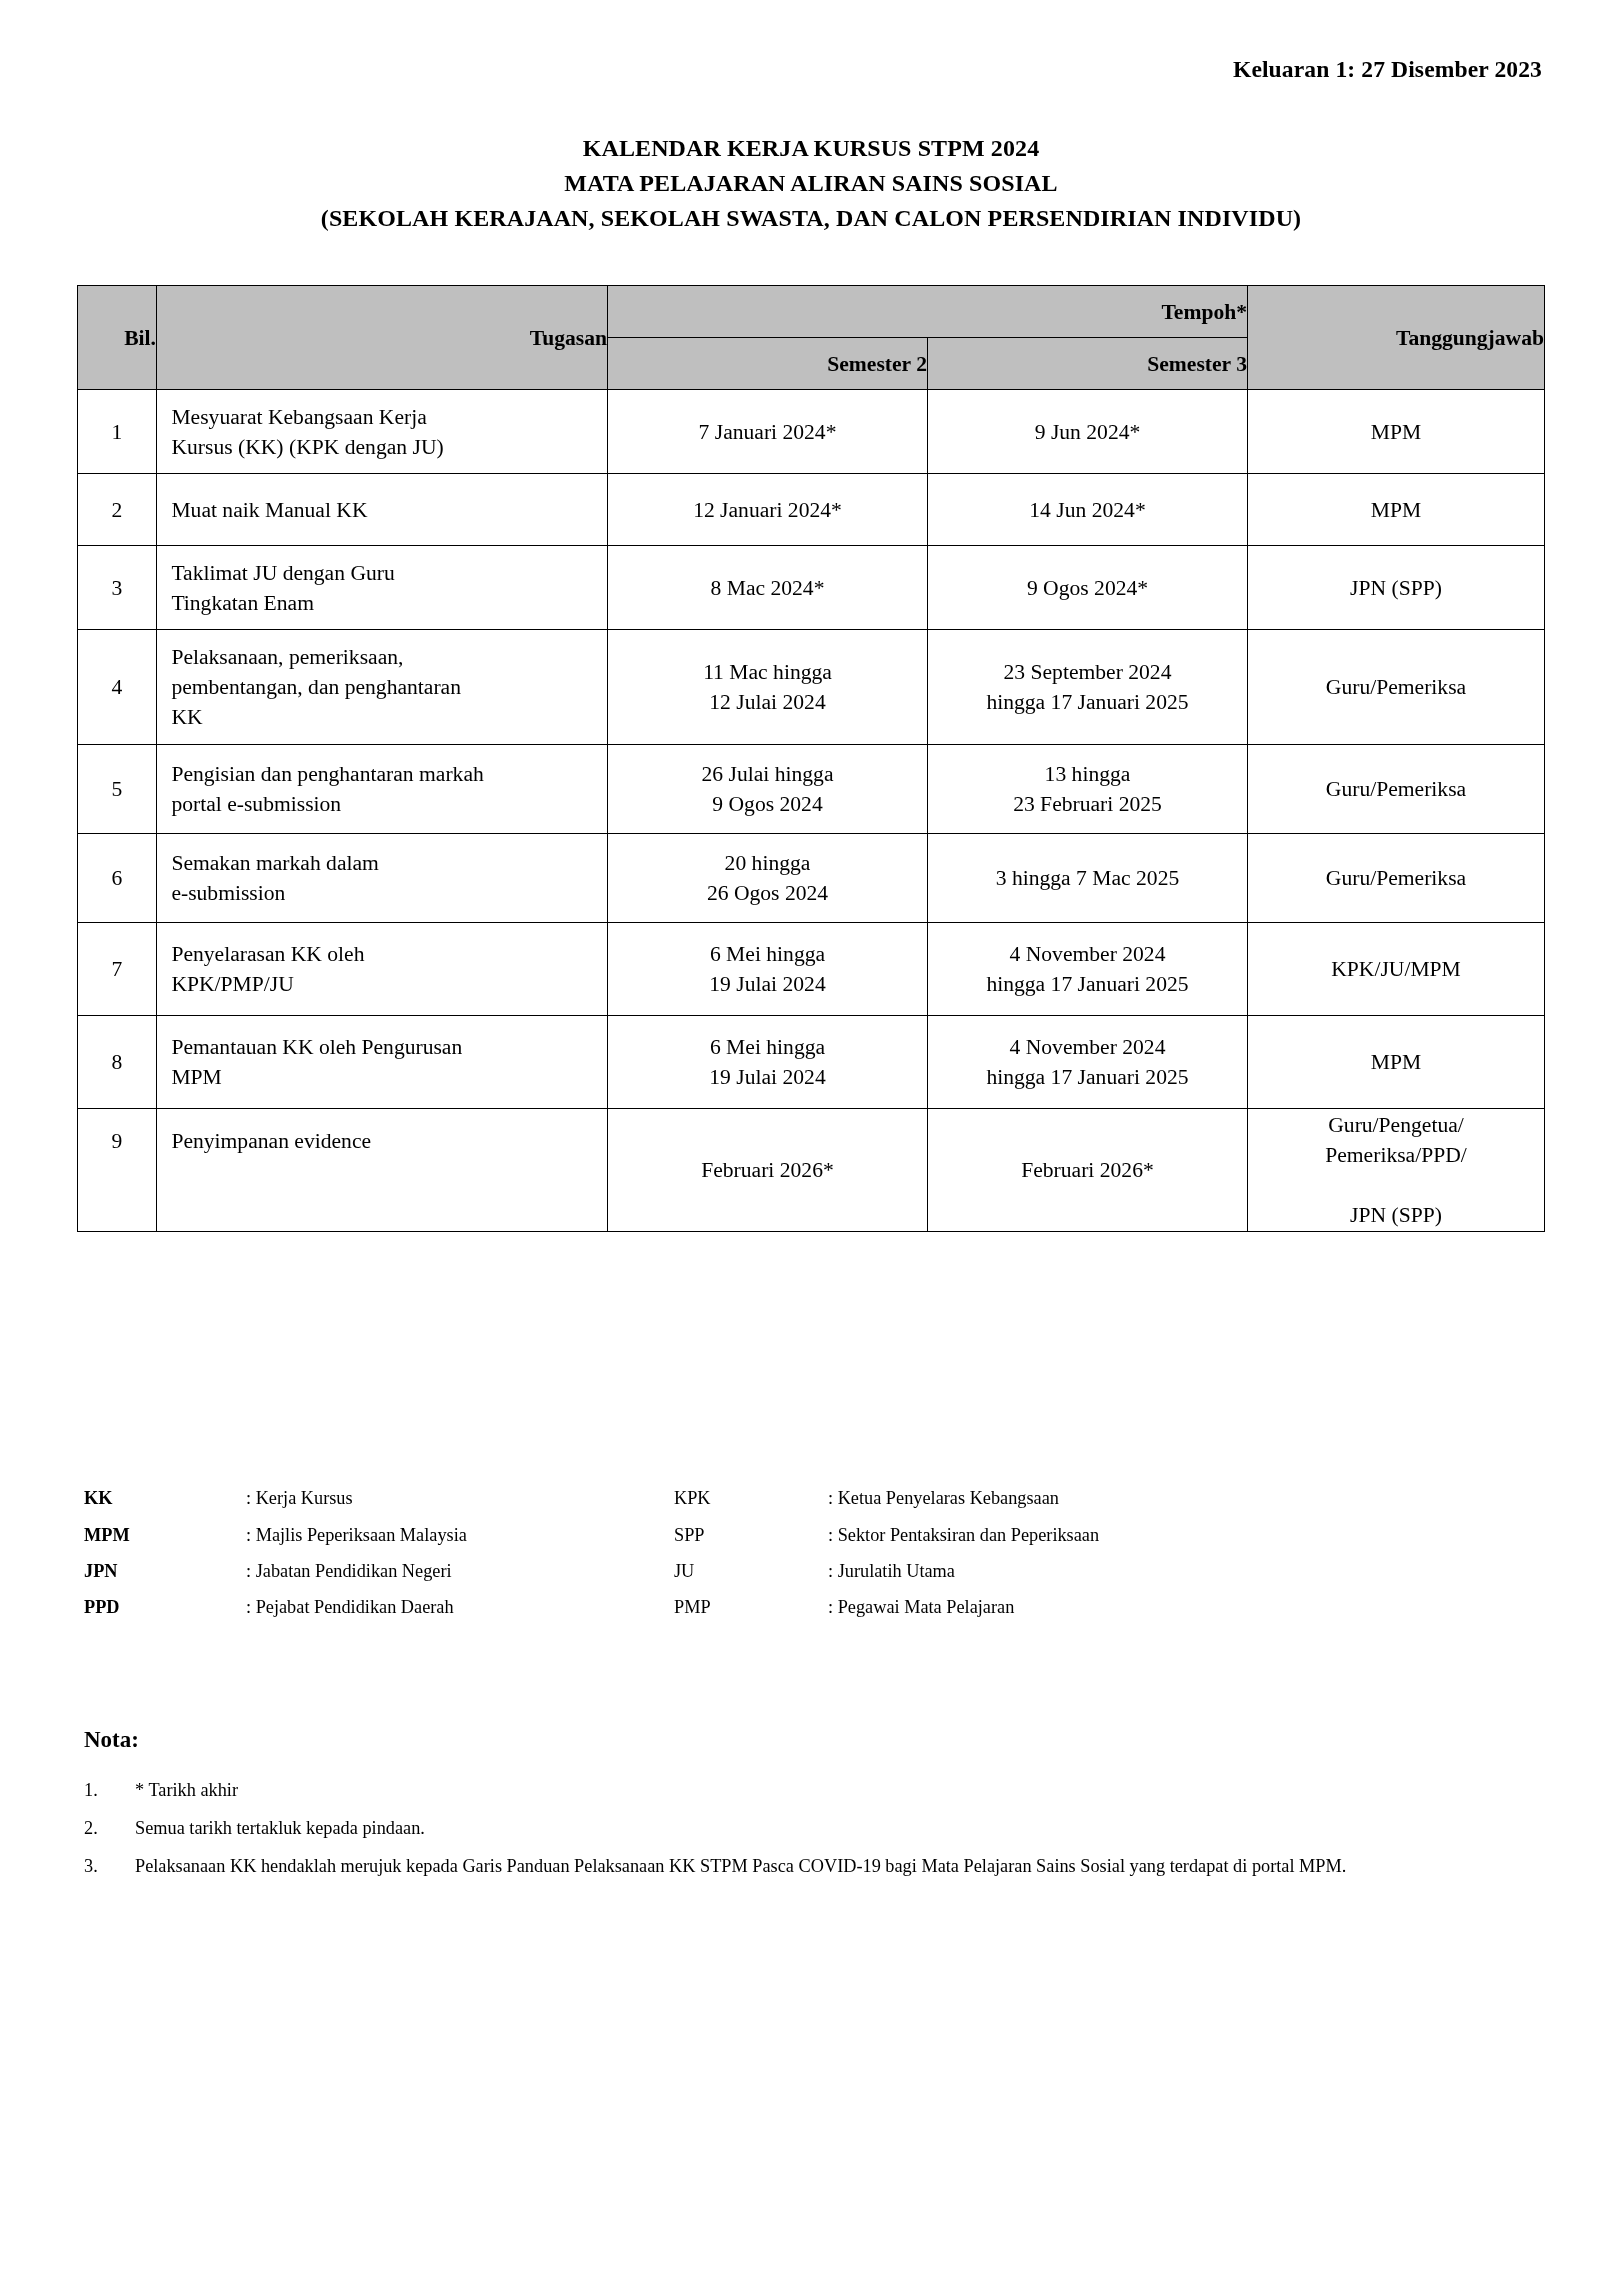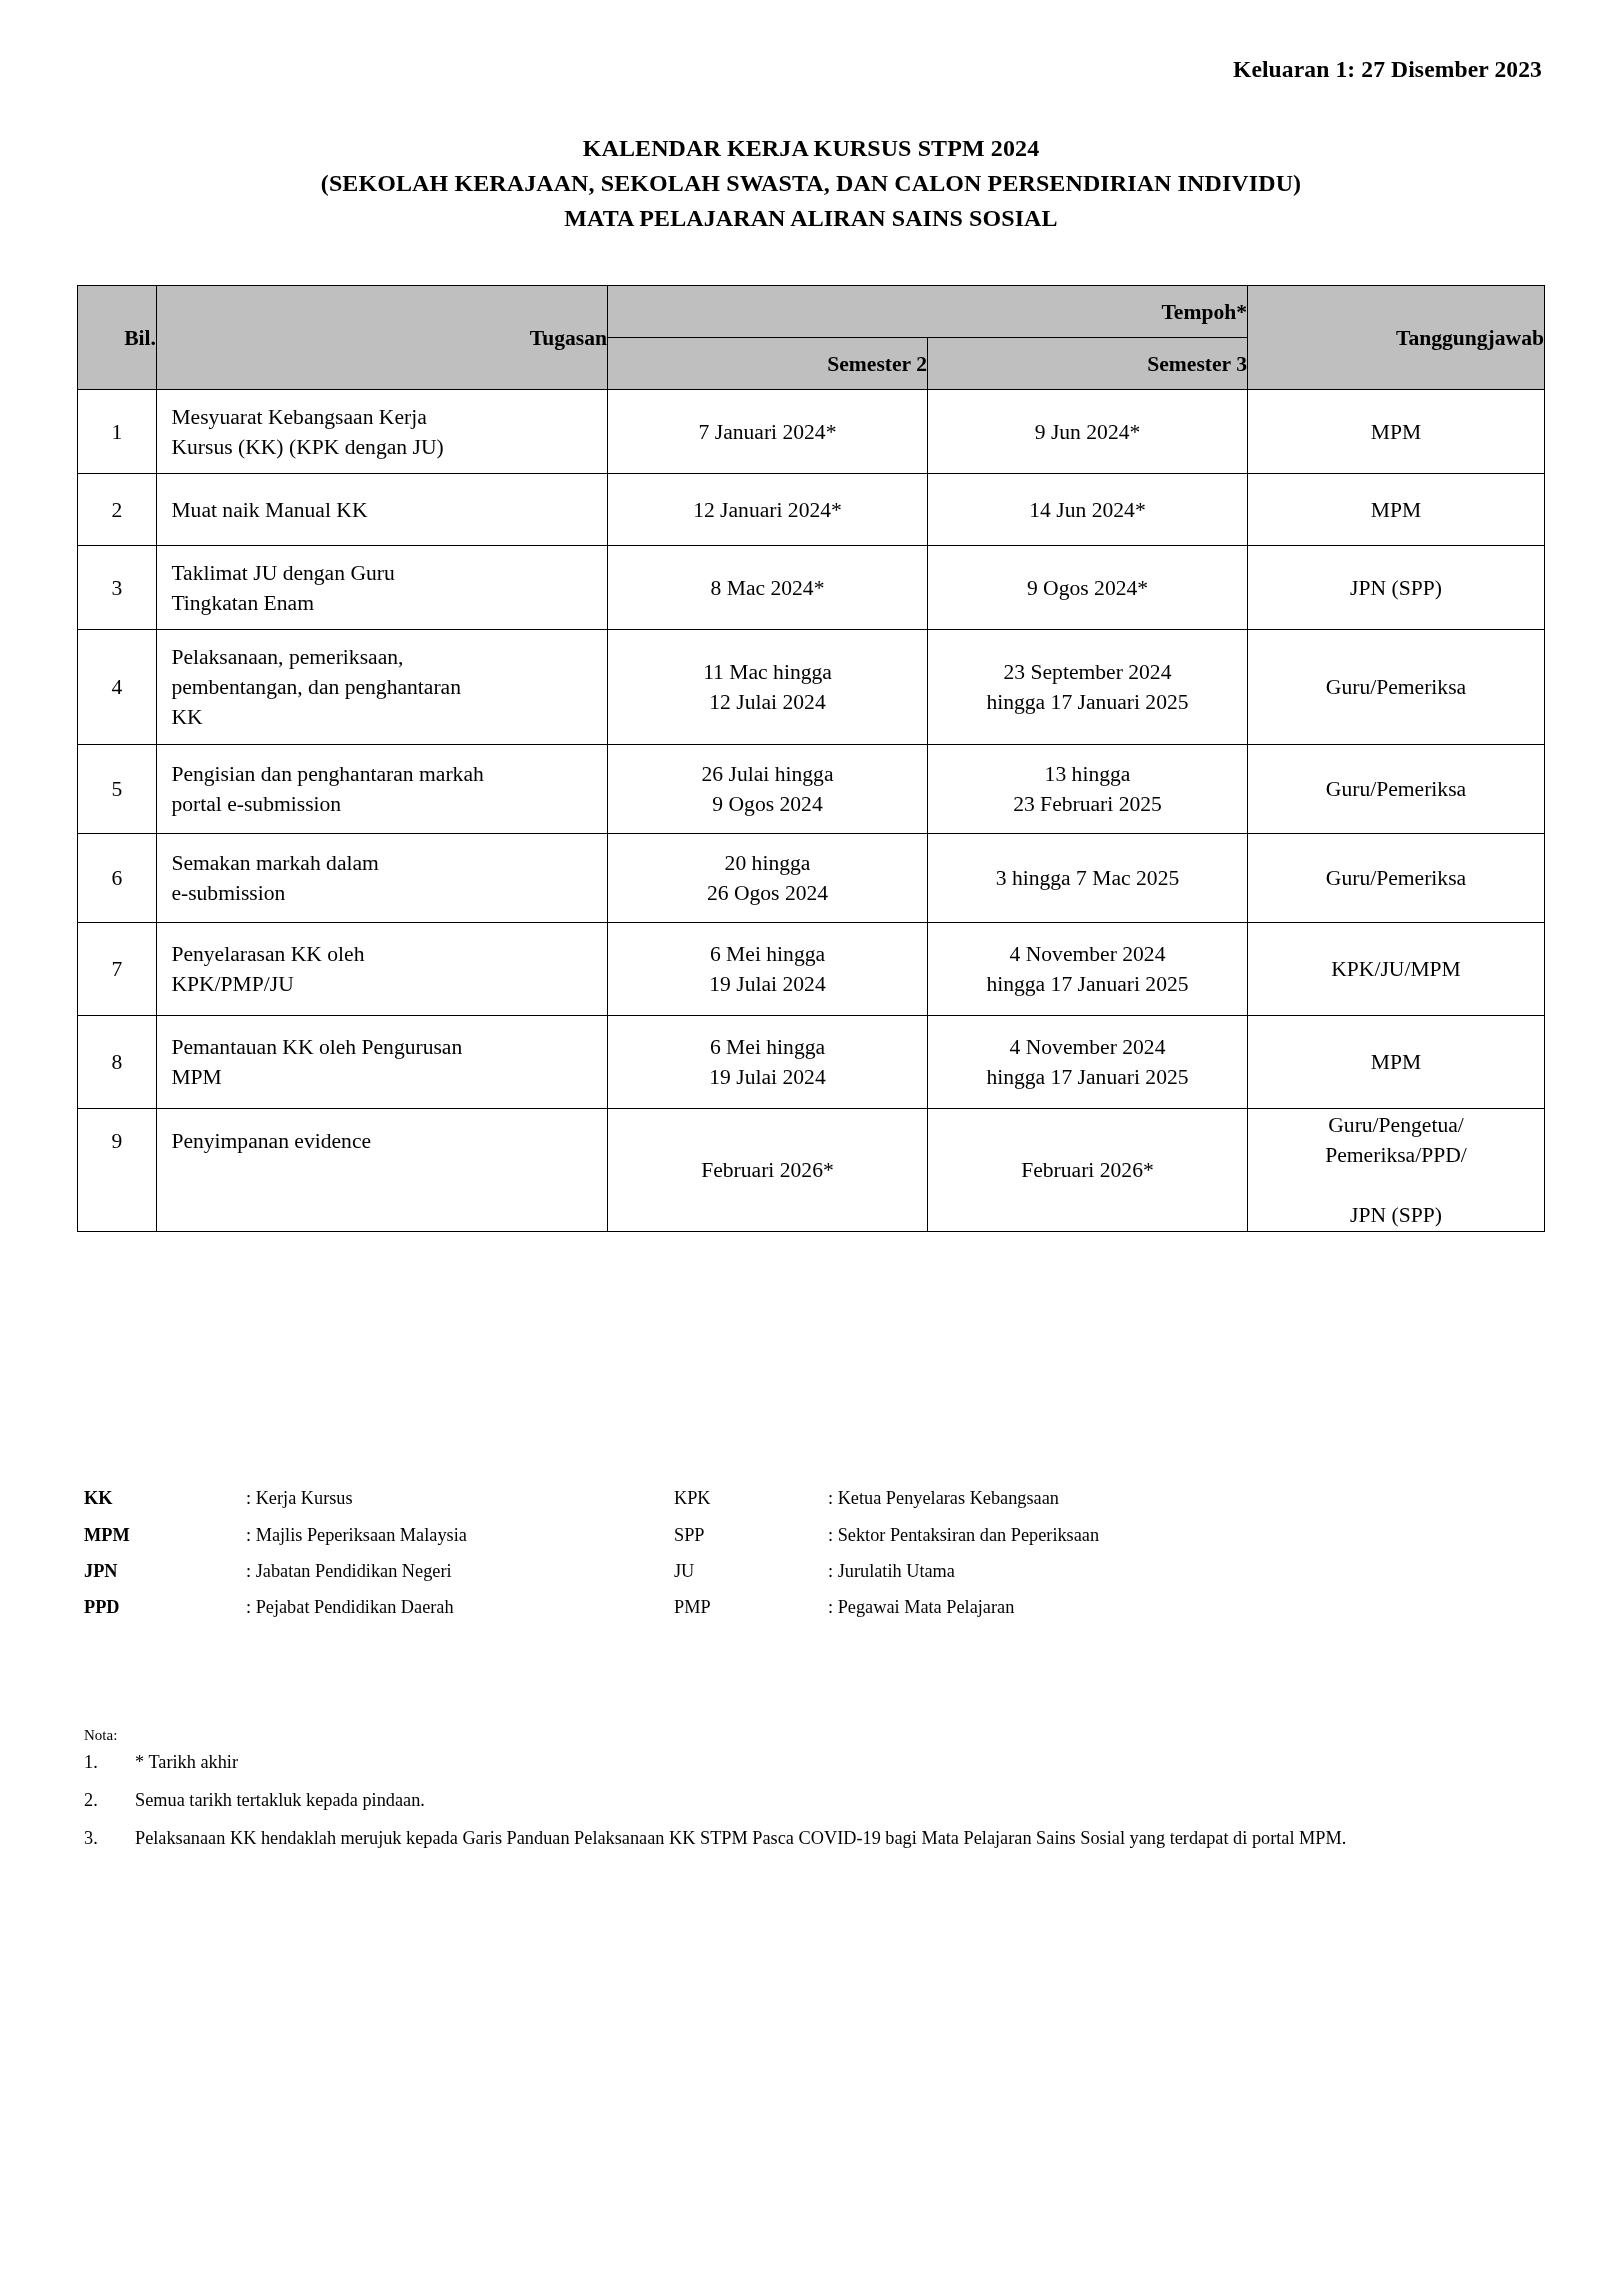--- a/index.html
+++ b/index.html
@@ -140,23 +140,23 @@
   td.ab-def2 { font-weight: normal; }
 
   
   .notes {
     position: absolute;
     top: 1727px;
     left: 84px;
     width: 1460px;
   }
   .notes-title {
-    font-size: 15px;
-    font-weight: normal;
-    margin-bottom: 5px;
+    font-size: 23px;
+    font-weight: bold;
+    margin-bottom: 24px;
   }
   .note-row {
     display: flex;
     align-items: flex-start;
     margin-bottom: 11.8px;
   }
   .note-num {
     width: 51px;
     flex: 0 0 51px;
     font-size: 18.3px;
@@ -171,22 +171,22 @@
 </style>
 </head>
 <body>
 
 <div class="page">
 
   <div class="issue-line">Keluaran 1: 27 Disember 2023</div>
 
   <div class="title-block">
     <div class="title-line">KALENDAR KERJA KURSUS STPM 2024</div>
+    <div class="title-line">MATA PELAJARAN ALIRAN SAINS SOSIAL</div>
     <div class="title-line">(SEKOLAH KERAJAAN, SEKOLAH SWASTA, DAN CALON PERSENDIRIAN INDIVIDU)</div>
-    <div class="title-line">MATA PELAJARAN ALIRAN SAINS SOSIAL</div>
   </div>
 
   <table class="cal-table">
     <thead>
       <tr>
         <th class="h-bil" rowspan="2">Bil.</th>
         <th class="h-tugasan" rowspan="2">Tugasan</th>
         <th class="h-tempoh" colspan="2">Tempoh*</th>
         <th class="h-tj" rowspan="2">Tanggungjawab</th>
       </tr>

